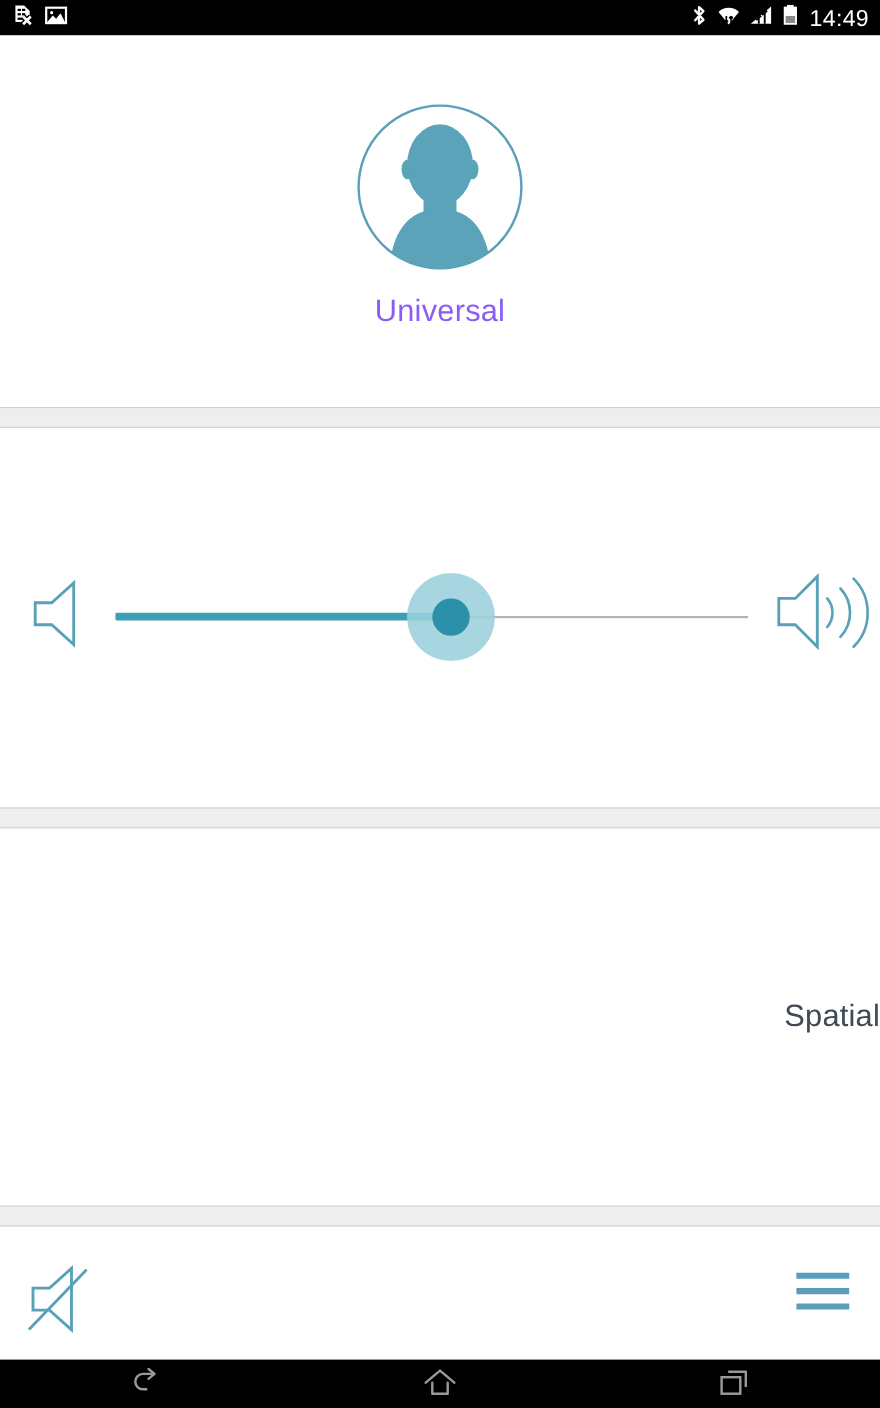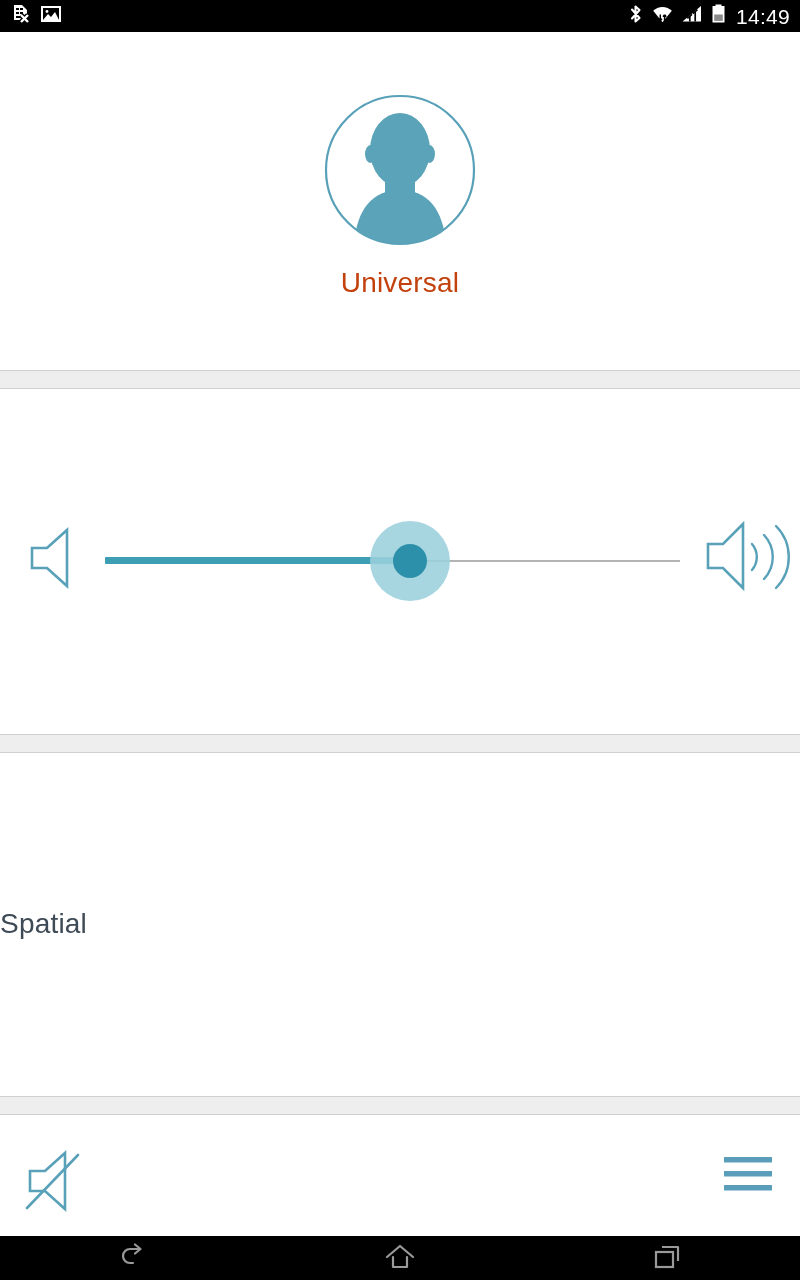--- a/index.html
+++ b/index.html
@@ -46,21 +46,21 @@
     top:94px; left:0; width:800px;
     display:flex; flex-direction:column; align-items:center;
   }
   .avatar {
     width:152px; height:152px;
     position:relative;
   }
   .profile-name {
     margin-top:21px;
     font-size:28px;
-    color:#c2410c;
+    color:#8b5cf6;
     font-family:"Liberation Sans", sans-serif;
     letter-spacing:0.2px;
     text-align:center;
   }
 
   
   .divider {
     position:absolute; left:0;
     width:800px; height:19px;
     background:#eeeeee;
@@ -120,21 +120,21 @@
     width:34px; height:34px;
     border-radius:50%;
     background:#2d90aa;
   }
 
   
   .mid-section {
     position:absolute;
     top:753px; left:0;
     width:800px; height:343px;
-    display:flex; align-items:center; justify-content:flex-start;
+    display:flex; align-items:center; justify-content:flex-end;
   }
   .mid-label {
     text-align:center;
     font-size:28px;
     line-height:1.22;
     color:#3e4a55;
     font-family:"Liberation Sans", sans-serif;
     letter-spacing:0.2px;
   }
 

